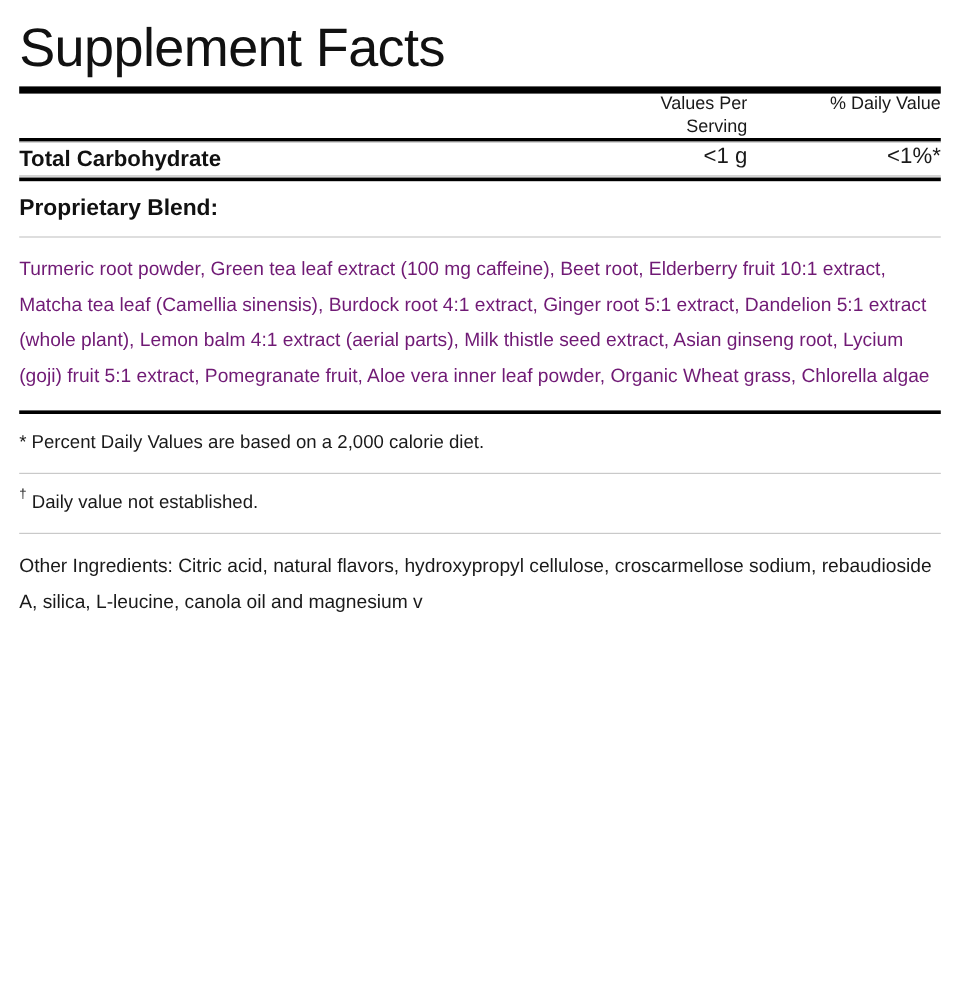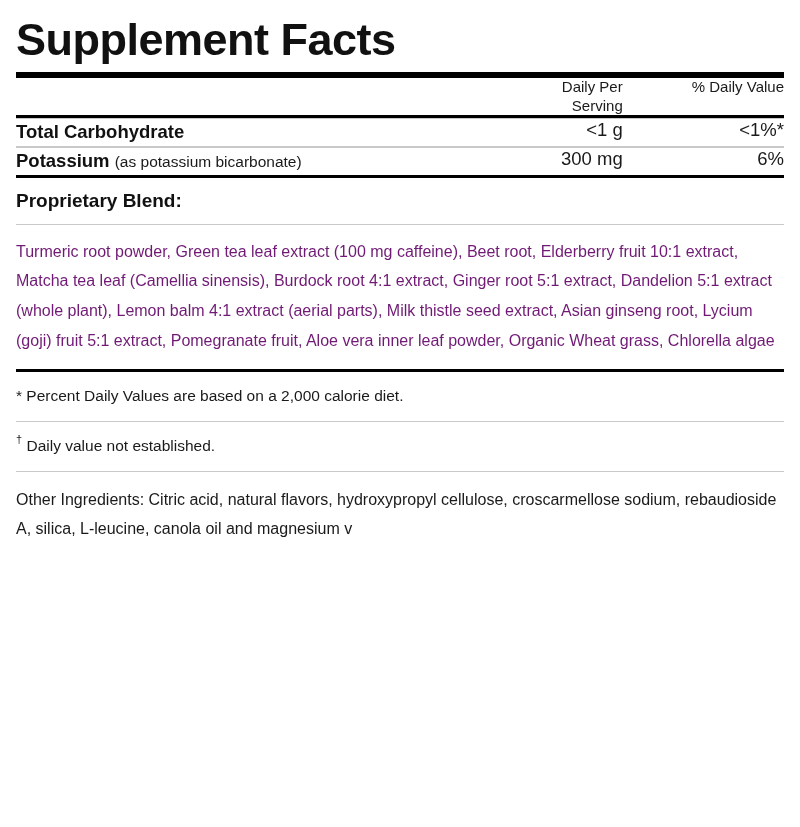--- a/index.html
+++ b/index.html
@@ -14,21 +14,21 @@
     color: #1a1a1a;
     -webkit-font-smoothing: antialiased;
   }
   .panel {
     box-sizing: border-box;
     width: 800px;
     padding: 14px 16px 0 16px;
   }
   .title {
     font-size: 45px;
-    font-weight: 700;
+    font-weight: 400;
     letter-spacing: -0.5px;
     line-height: 1.15;
     margin: 0 0 6px 0;
     color: #111111;
   }
   .serving {
     font-size: 23px;
     font-weight: 400;
     color: #1a1a1a;
     margin: 0 0 12px 0;
@@ -143,21 +143,21 @@
   <table class="facts">
     <colgroup>
       <col class="col-name">
       <col class="col-amt">
       <col class="col-dv">
     </colgroup>
     <thead>
       <tr>
         <th></th>
         <th class="hdr-cell hdr-amt">
-          <span>Daily Per</span><br>
+          <span>Values Per</span><br>
           <span>Serving</span>
         </th>
         <th class="hdr-cell hdr-dv">% Daily Value</th>
       </tr>
     </thead>
   </table>
 
   <div class="rule-medium"></div>
 
 
@@ -179,37 +179,20 @@
         <td class="num-dv">&lt;1%*</td>
       </tr>
     </tbody>
   </table>
 
   <div class="rule-light"></div>
 
 
   <div class="rule-light"></div>
 
-  <table class="facts">
-    <colgroup>
-      <col class="col-name">
-      <col class="col-amt">
-      <col class="col-dv">
-    </colgroup>
-    <tbody>
-      <tr>
-        <td class="row-cell">
-          <span class="nutrient-name">Potassium</span>
-          <span class="nutrient-note">(as potassium bicarbonate)</span>
-        </td>
-        <td class="num">300 mg</td>
-        <td class="num-dv">6%</td>
-      </tr>
-    </tbody>
-  </table>
 
   <div class="rule-medium"></div>
 
   <div class="blend-title">Proprietary Blend:</div>
 
   <div class="rule-light"></div>
 
   <div class="blend-body">Turmeric root powder, Green tea leaf extract (100 mg caffeine), Beet root, Elderberry fruit 10:1 extract, Matcha tea leaf (Camellia sinensis), Burdock root 4:1 extract, Ginger root 5:1 extract, Dandelion 5:1 extract (whole plant), Lemon balm 4:1 extract (aerial parts), Milk thistle seed extract, Asian ginseng root, Lycium (goji) fruit 5:1 extract, Pomegranate fruit, Aloe vera inner leaf powder, Organic Wheat grass, Chlorella algae</div>
 
   <div class="rule-medium"></div>

